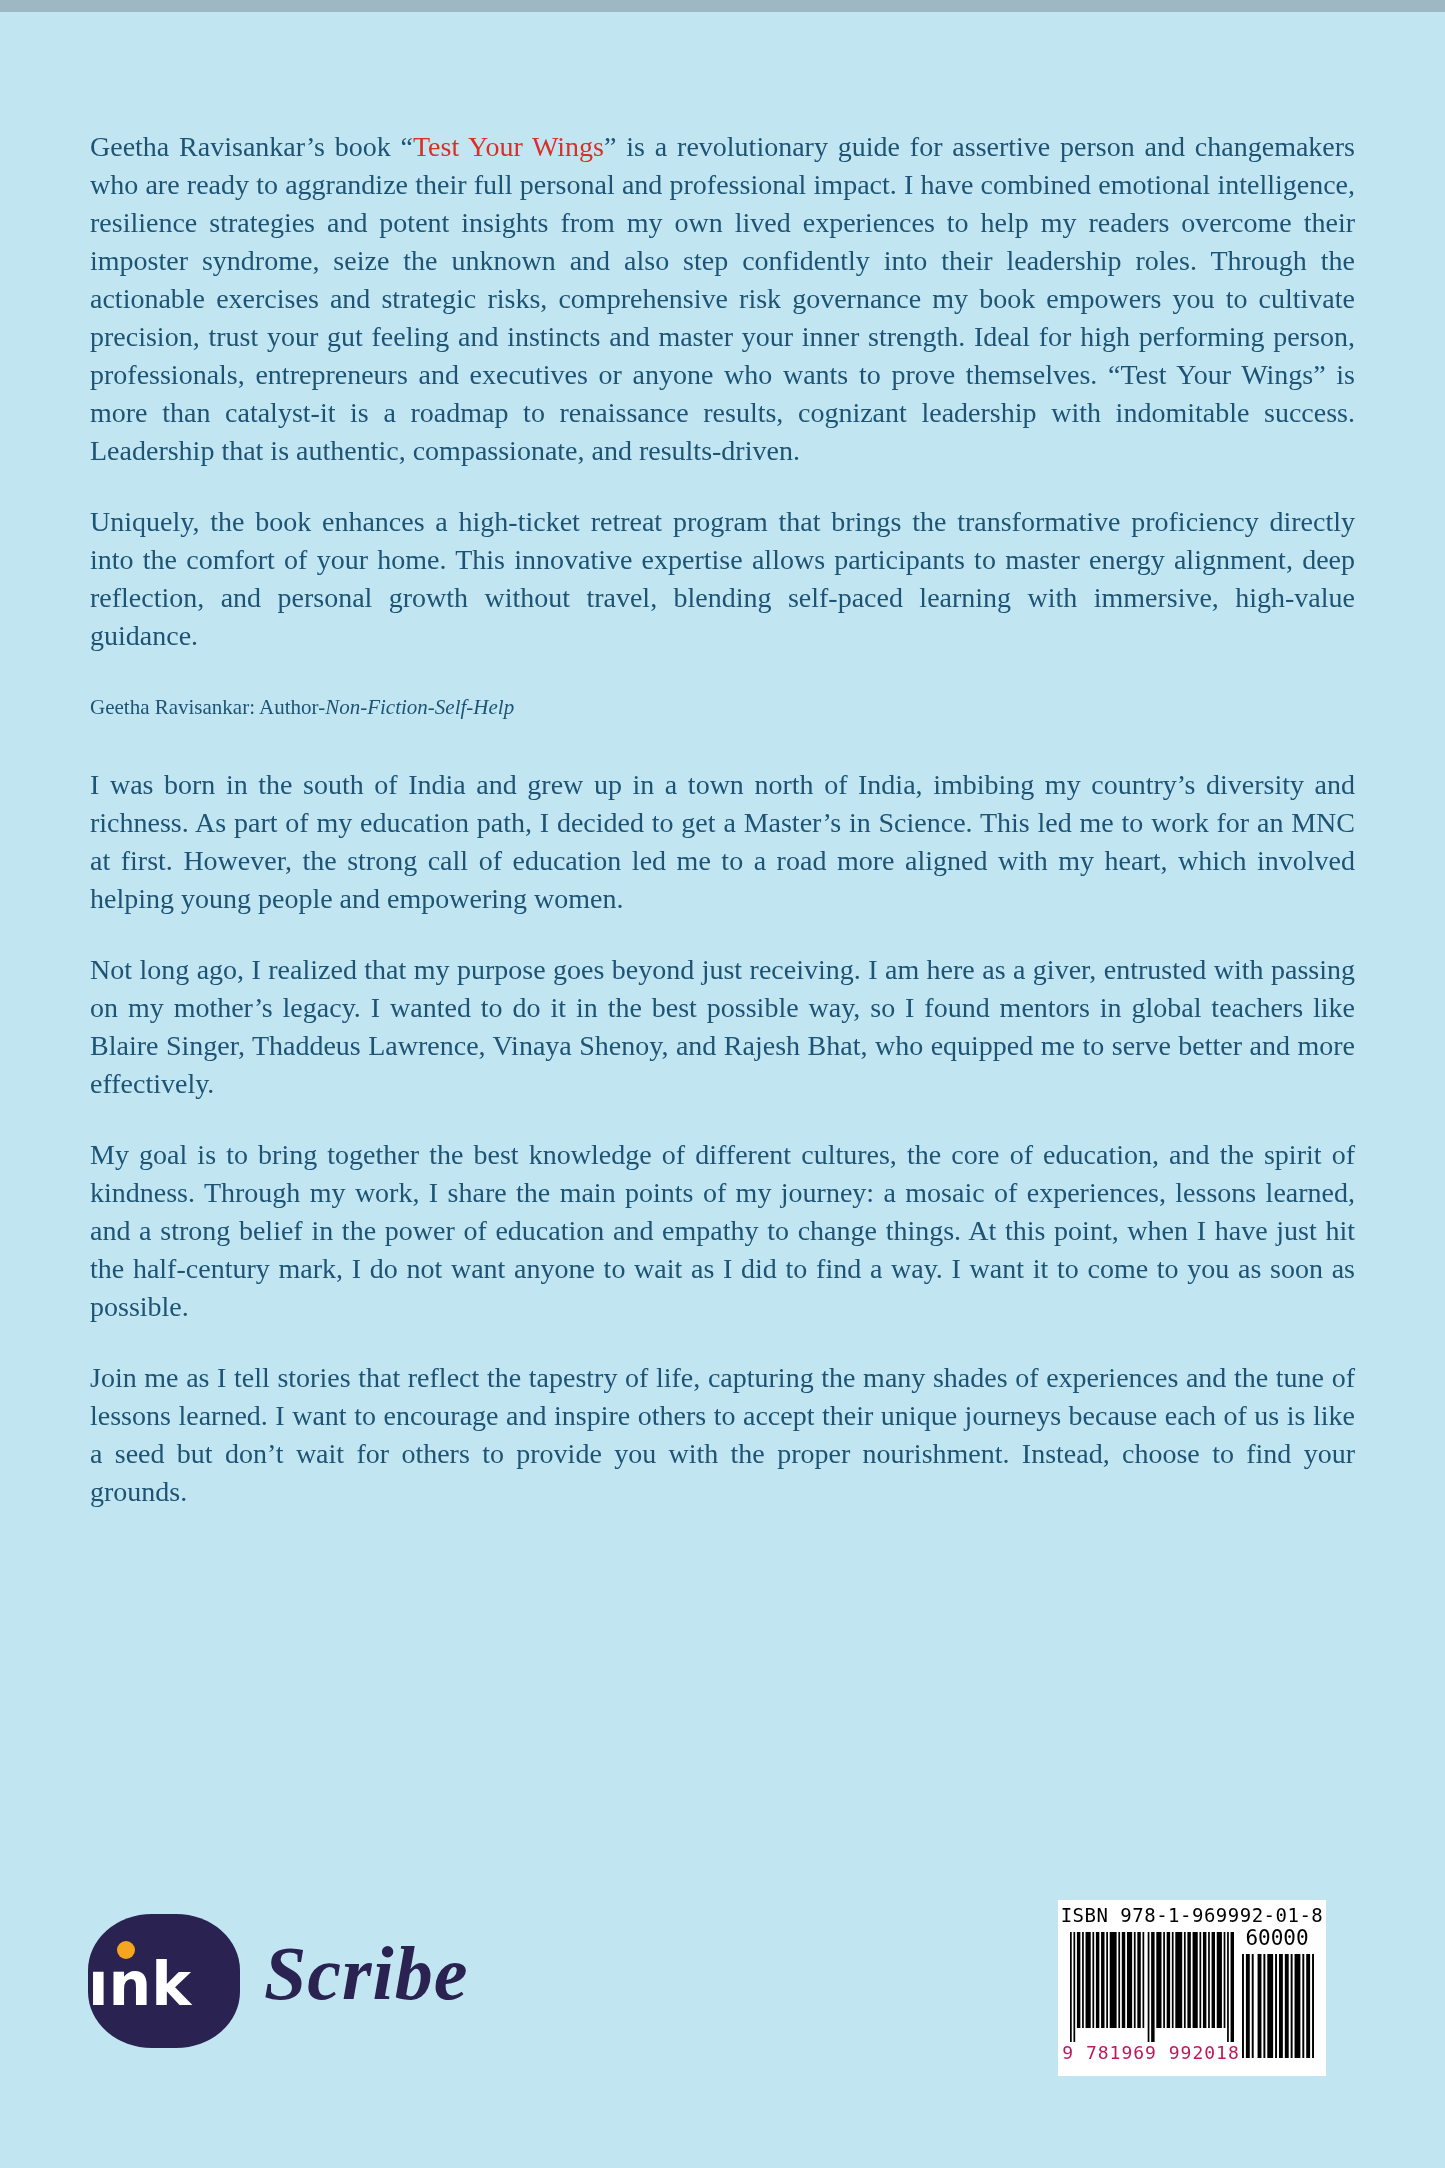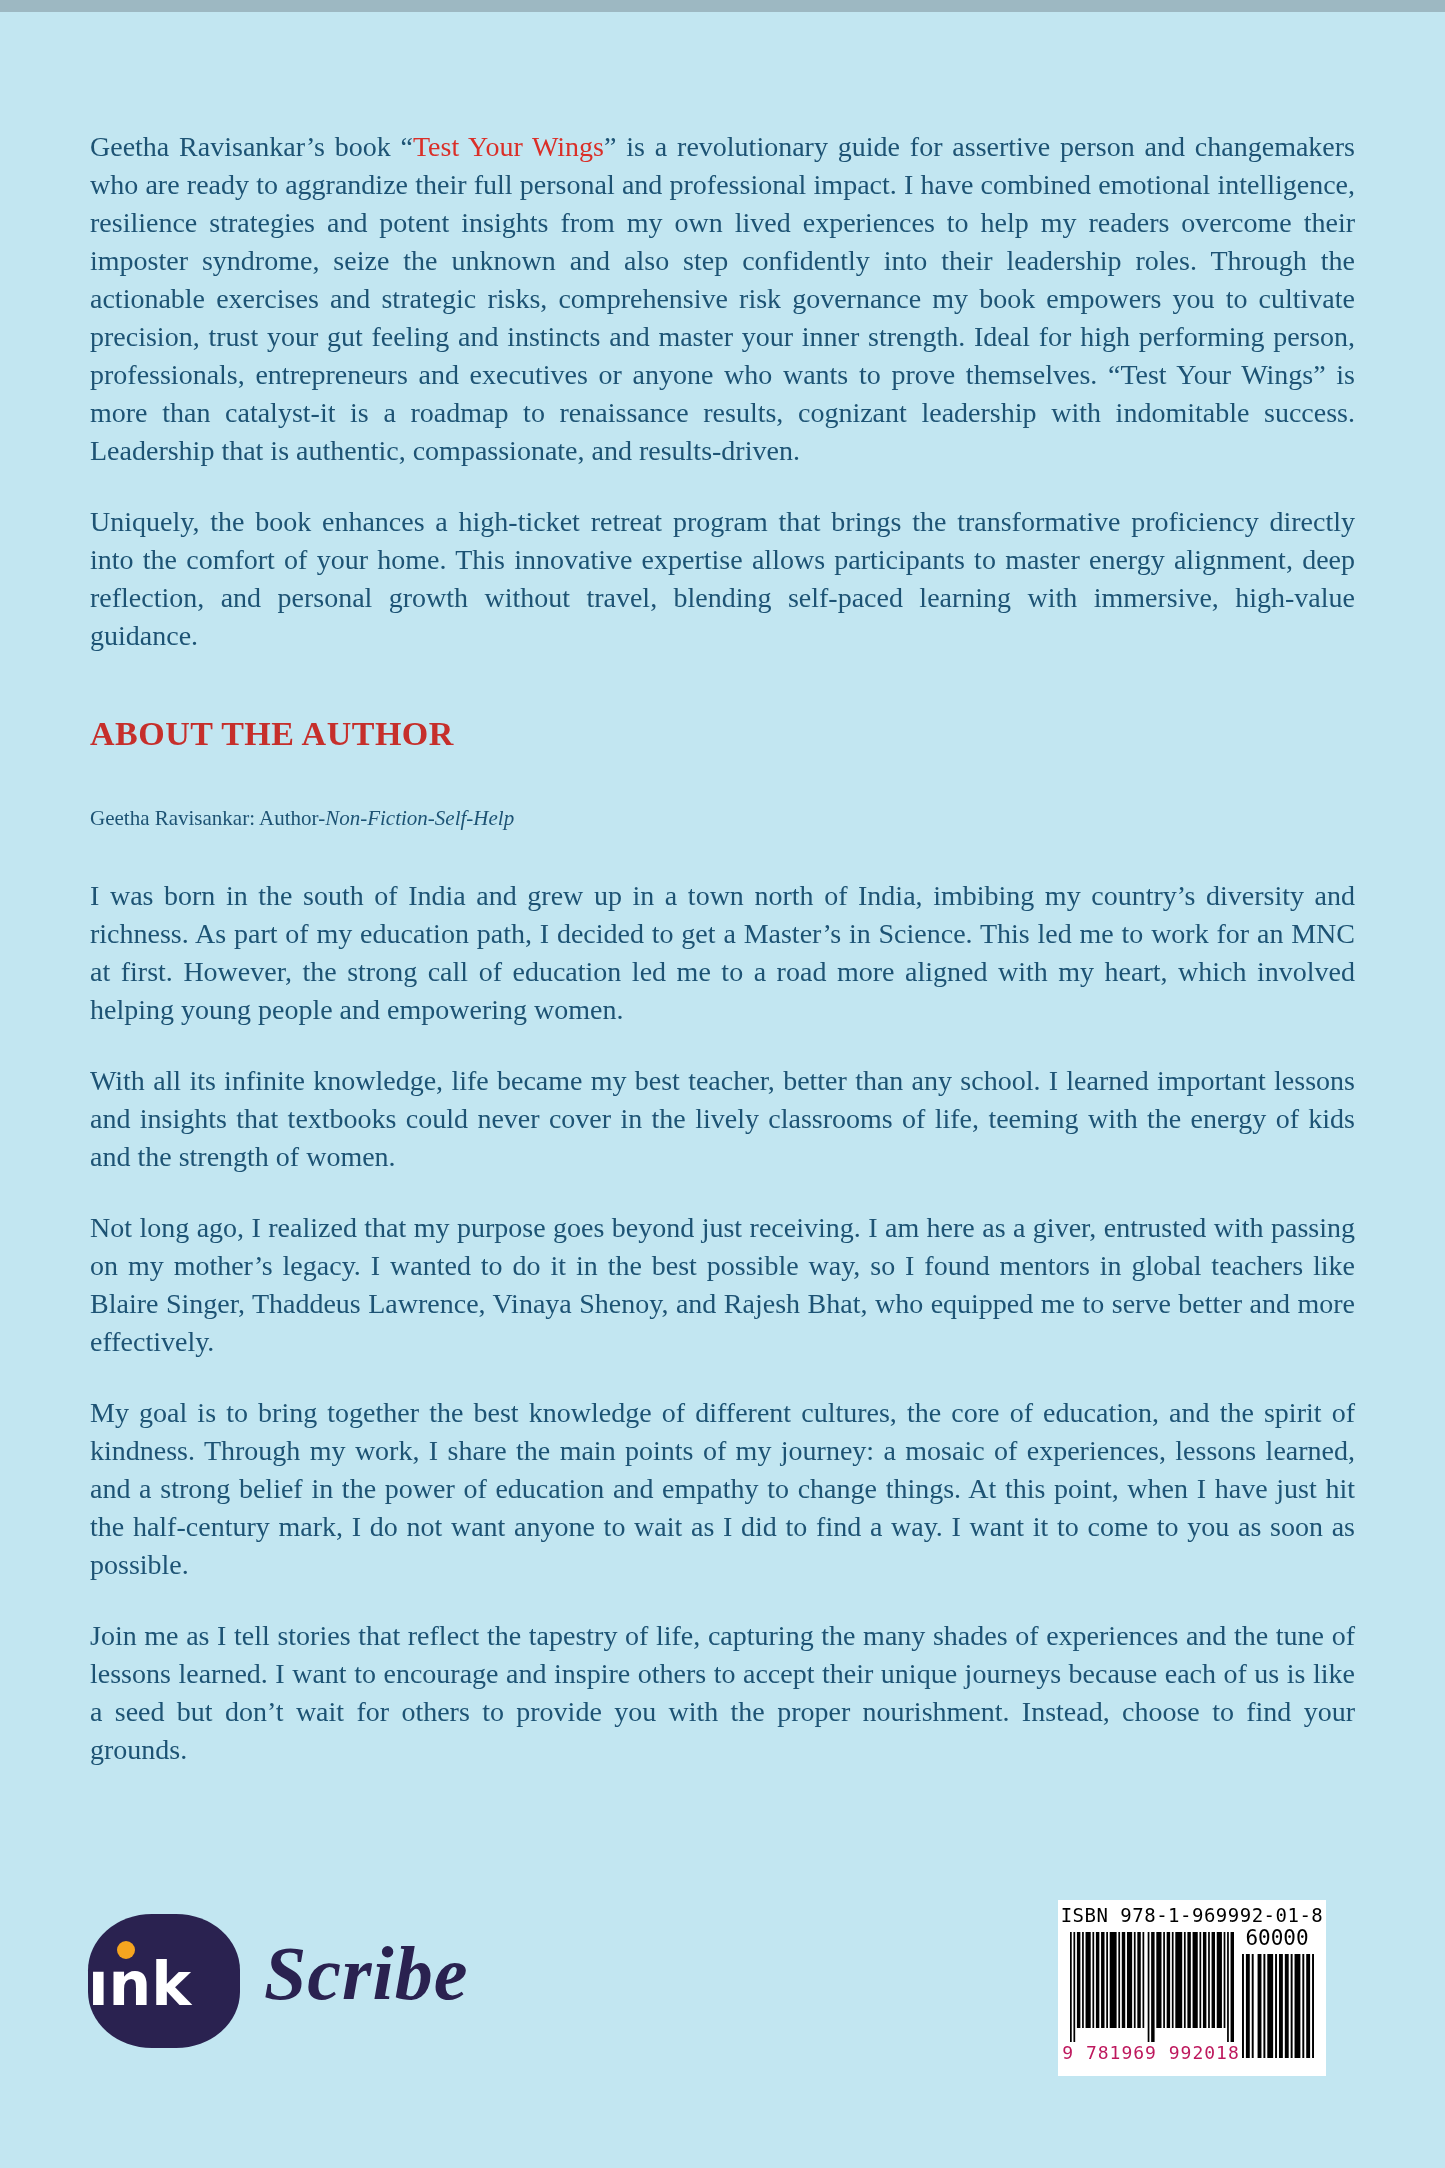--- a/index.html
+++ b/index.html
@@ -117,26 +117,24 @@
 </style>
 </head>
 <body>
 
 <div class="cover">
 
   <div class="content">
     <p class="body-text"><span class="seg-normal">Geetha Ravisankar’s book “</span><span class="seg-red">Test Your Wings</span><span class="seg-normal">” is a revolutionary guide for assertive person and changemakers who are ready to aggrandize their full personal and professional impact. I have combined emotional intelligence, resilience strategies and potent insights from my own lived experiences to help my readers overcome their imposter syndrome, seize the unknown and also step confidently into their leadership roles. Through the actionable exercises and strategic risks, comprehensive risk governance my book empowers you to cultivate precision, trust your gut feeling and instincts and master your inner strength. Ideal for high performing person, professionals, entrepreneurs and executives or anyone who wants to prove themselves. “Test Your Wings” is more than catalyst-it is a roadmap to renaissance results, cognizant leadership with indomitable success. Leadership that is authentic, compassionate, and results-driven.</span></p>
     <p class="body-text">Uniquely, the book enhances a high-ticket retreat program that brings the transformative proficiency directly into the comfort of your home. This innovative expertise allows participants to master energy alignment, deep reflection, and personal growth without travel, blending self-paced learning with immersive, high-value guidance.</p>
 
-    <h2 class="about-heading">ABOUT THE AUTHOR</h2>
 
     <p class="body-text byline"><span class="seg-normal">Geetha Ravisankar: Author-</span><span class="seg-italic">Non-Fiction-Self-Help</span></p>
 
     <p class="body-text">I was born in the south of India and grew up in a town north of India, imbibing my country’s diversity and richness. As part of my education path, I decided to get a Master’s in Science. This led me to work for an MNC at first. However, the strong call of education led me to a road more aligned with my heart, which involved helping young people and empowering women.</p>
-    <p class="body-text">With all its infinite knowledge, life became my best teacher, better than any school. I learned important lessons and insights that textbooks could never cover in the lively classrooms of life, teeming with the energy of kids and the strength of women.</p>
     <p class="body-text">Not long ago, I realized that my purpose goes beyond just receiving. I am here as a giver, entrusted with passing on my mother’s legacy. I wanted to do it in the best possible way, so I found mentors in global teachers like Blaire Singer, Thaddeus Lawrence, Vinaya Shenoy, and Rajesh Bhat, who equipped me to serve better and more effectively.</p>
     <p class="body-text">My goal is to bring together the best knowledge of different cultures, the core of education, and the spirit of kindness. Through my work, I share the main points of my journey: a mosaic of experiences, lessons learned, and a strong belief in the power of education and empathy to change things. At this point, when I have just hit the half-century mark, I do not want anyone to wait as I did to find a way. I want it to come to you as soon as possible.</p>
     <p class="body-text">Join me as I tell stories that reflect the tapestry of life, capturing the many shades of experiences and the tune of lessons learned. I want to encourage and inspire others to accept their unique journeys because each of us is like a seed but don’t wait for others to provide you with the proper nourishment. Instead, choose to find your grounds.</p>
   </div>
 
   <div class="publisher-logo">
     <div class="ink-blob">
       <span class="ink-text">ınk</span>
       <span class="ink-dot"></span>
     </div>

